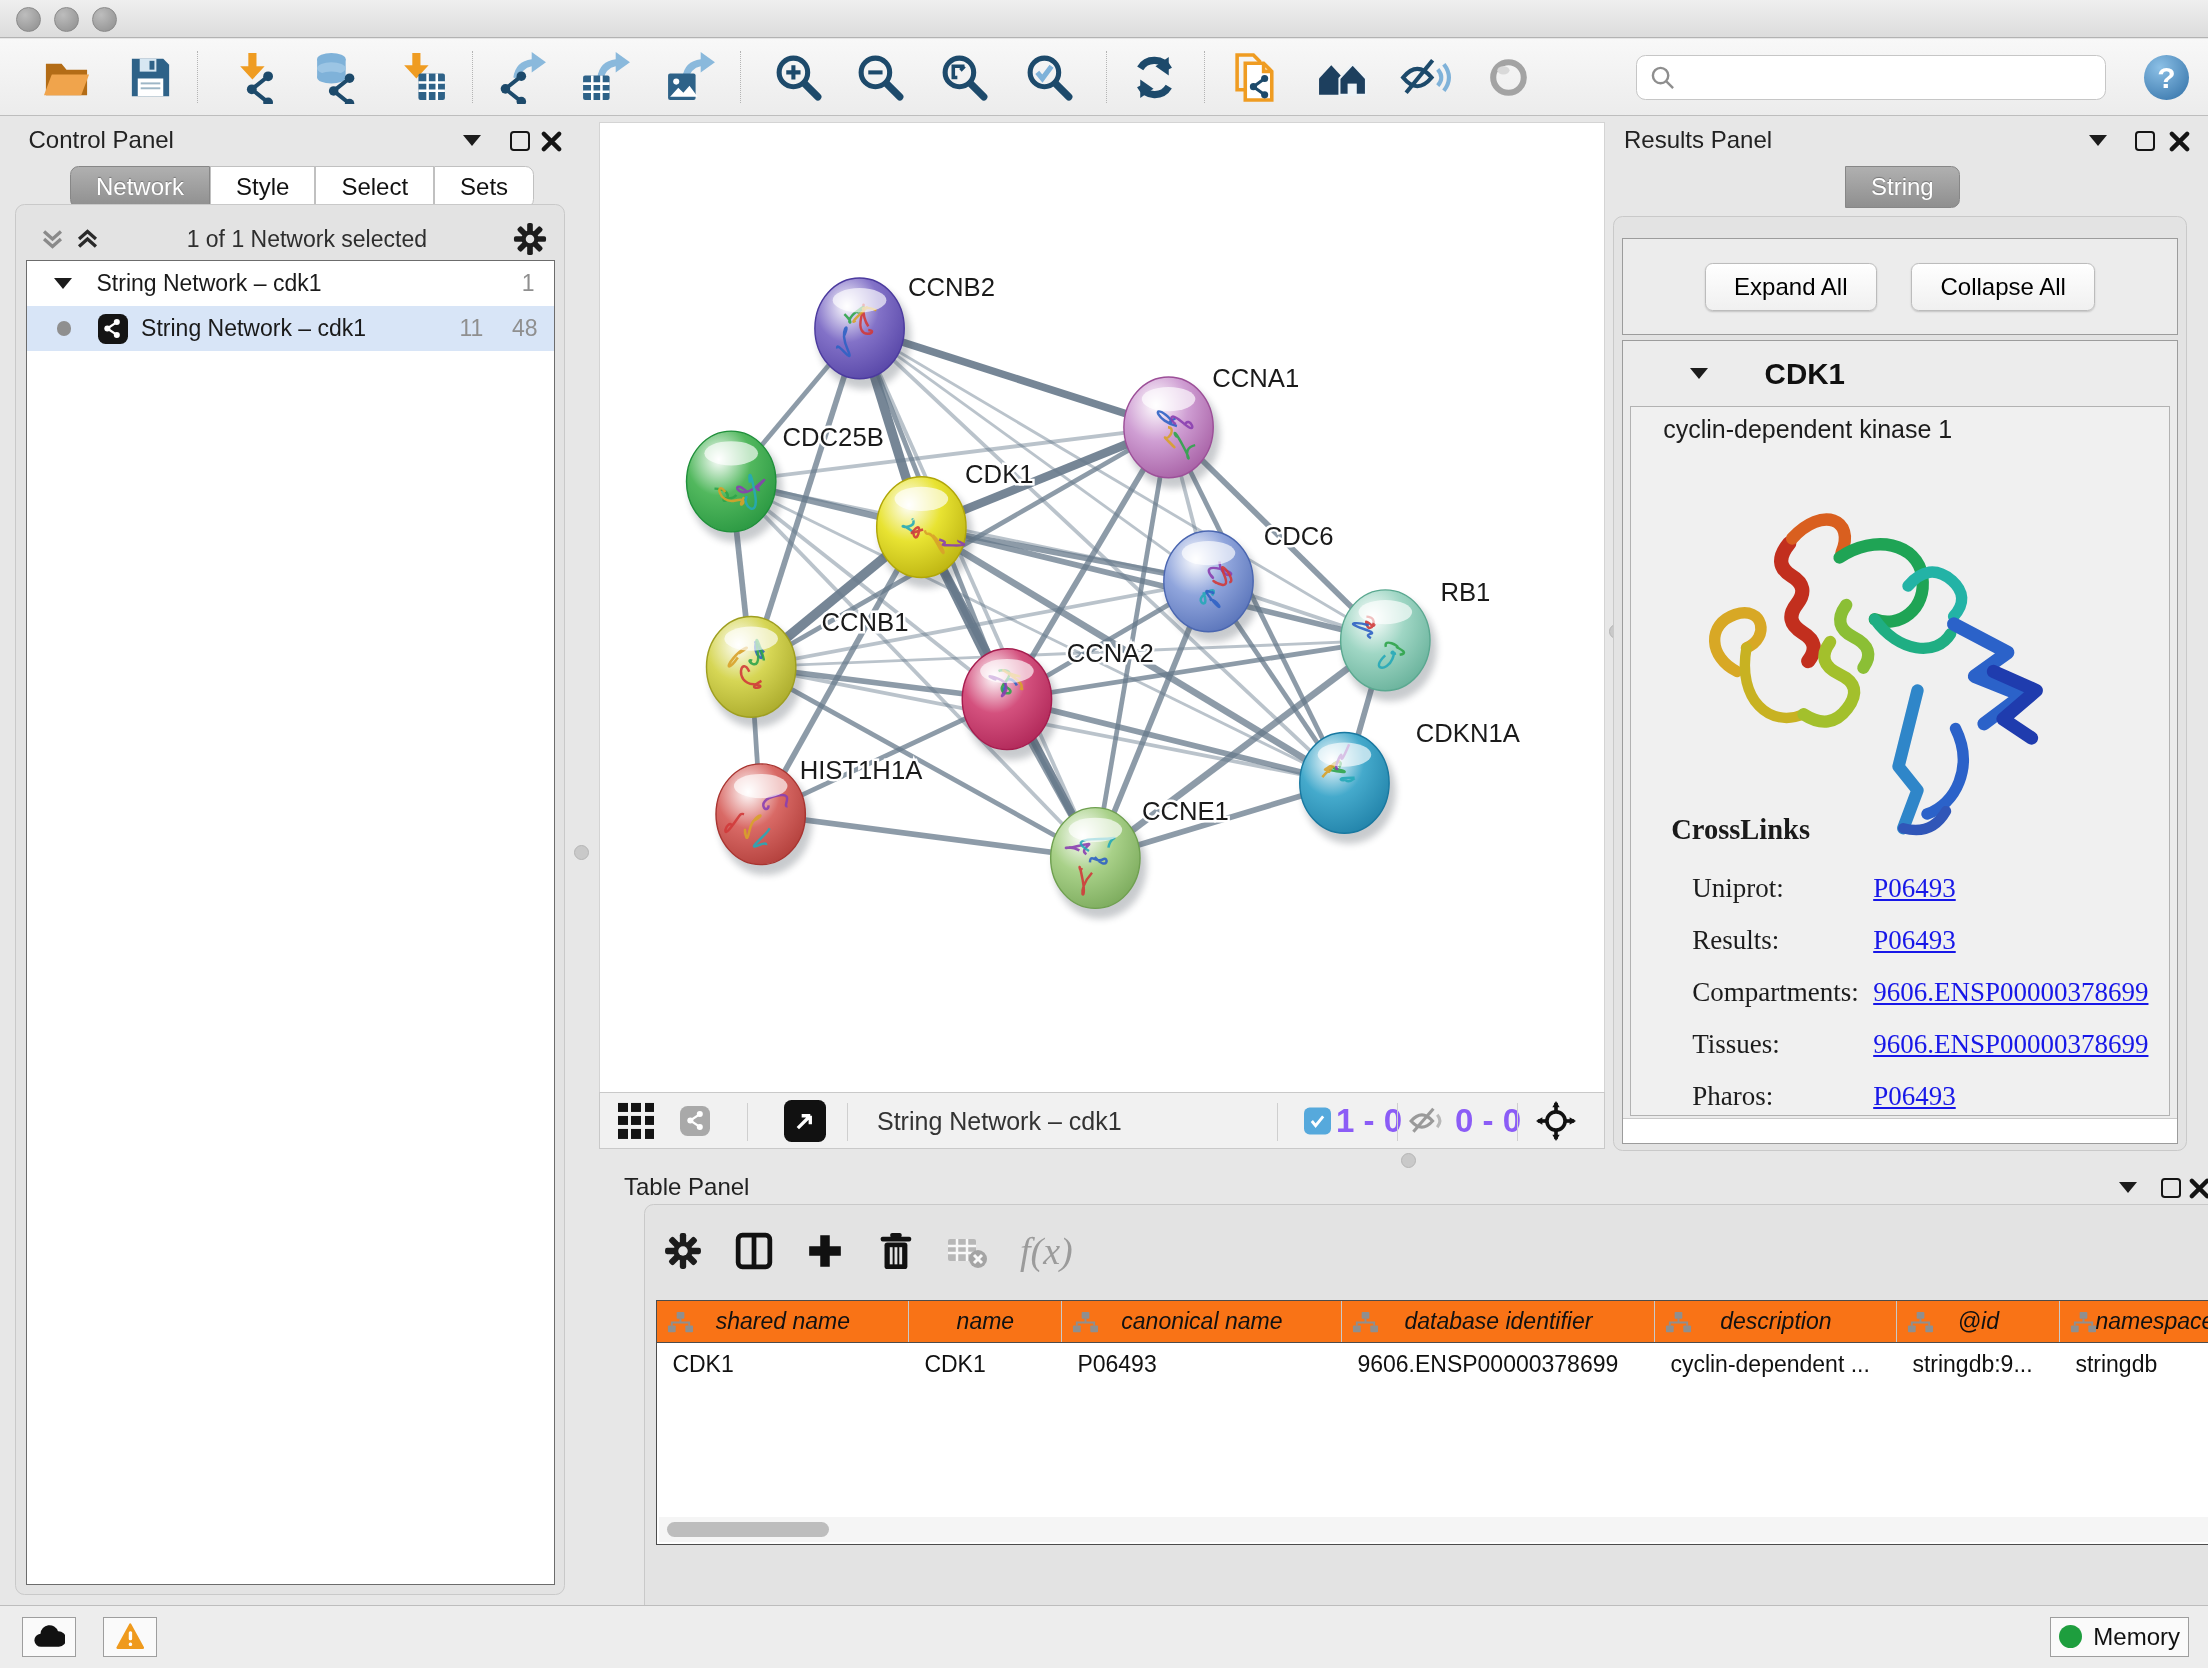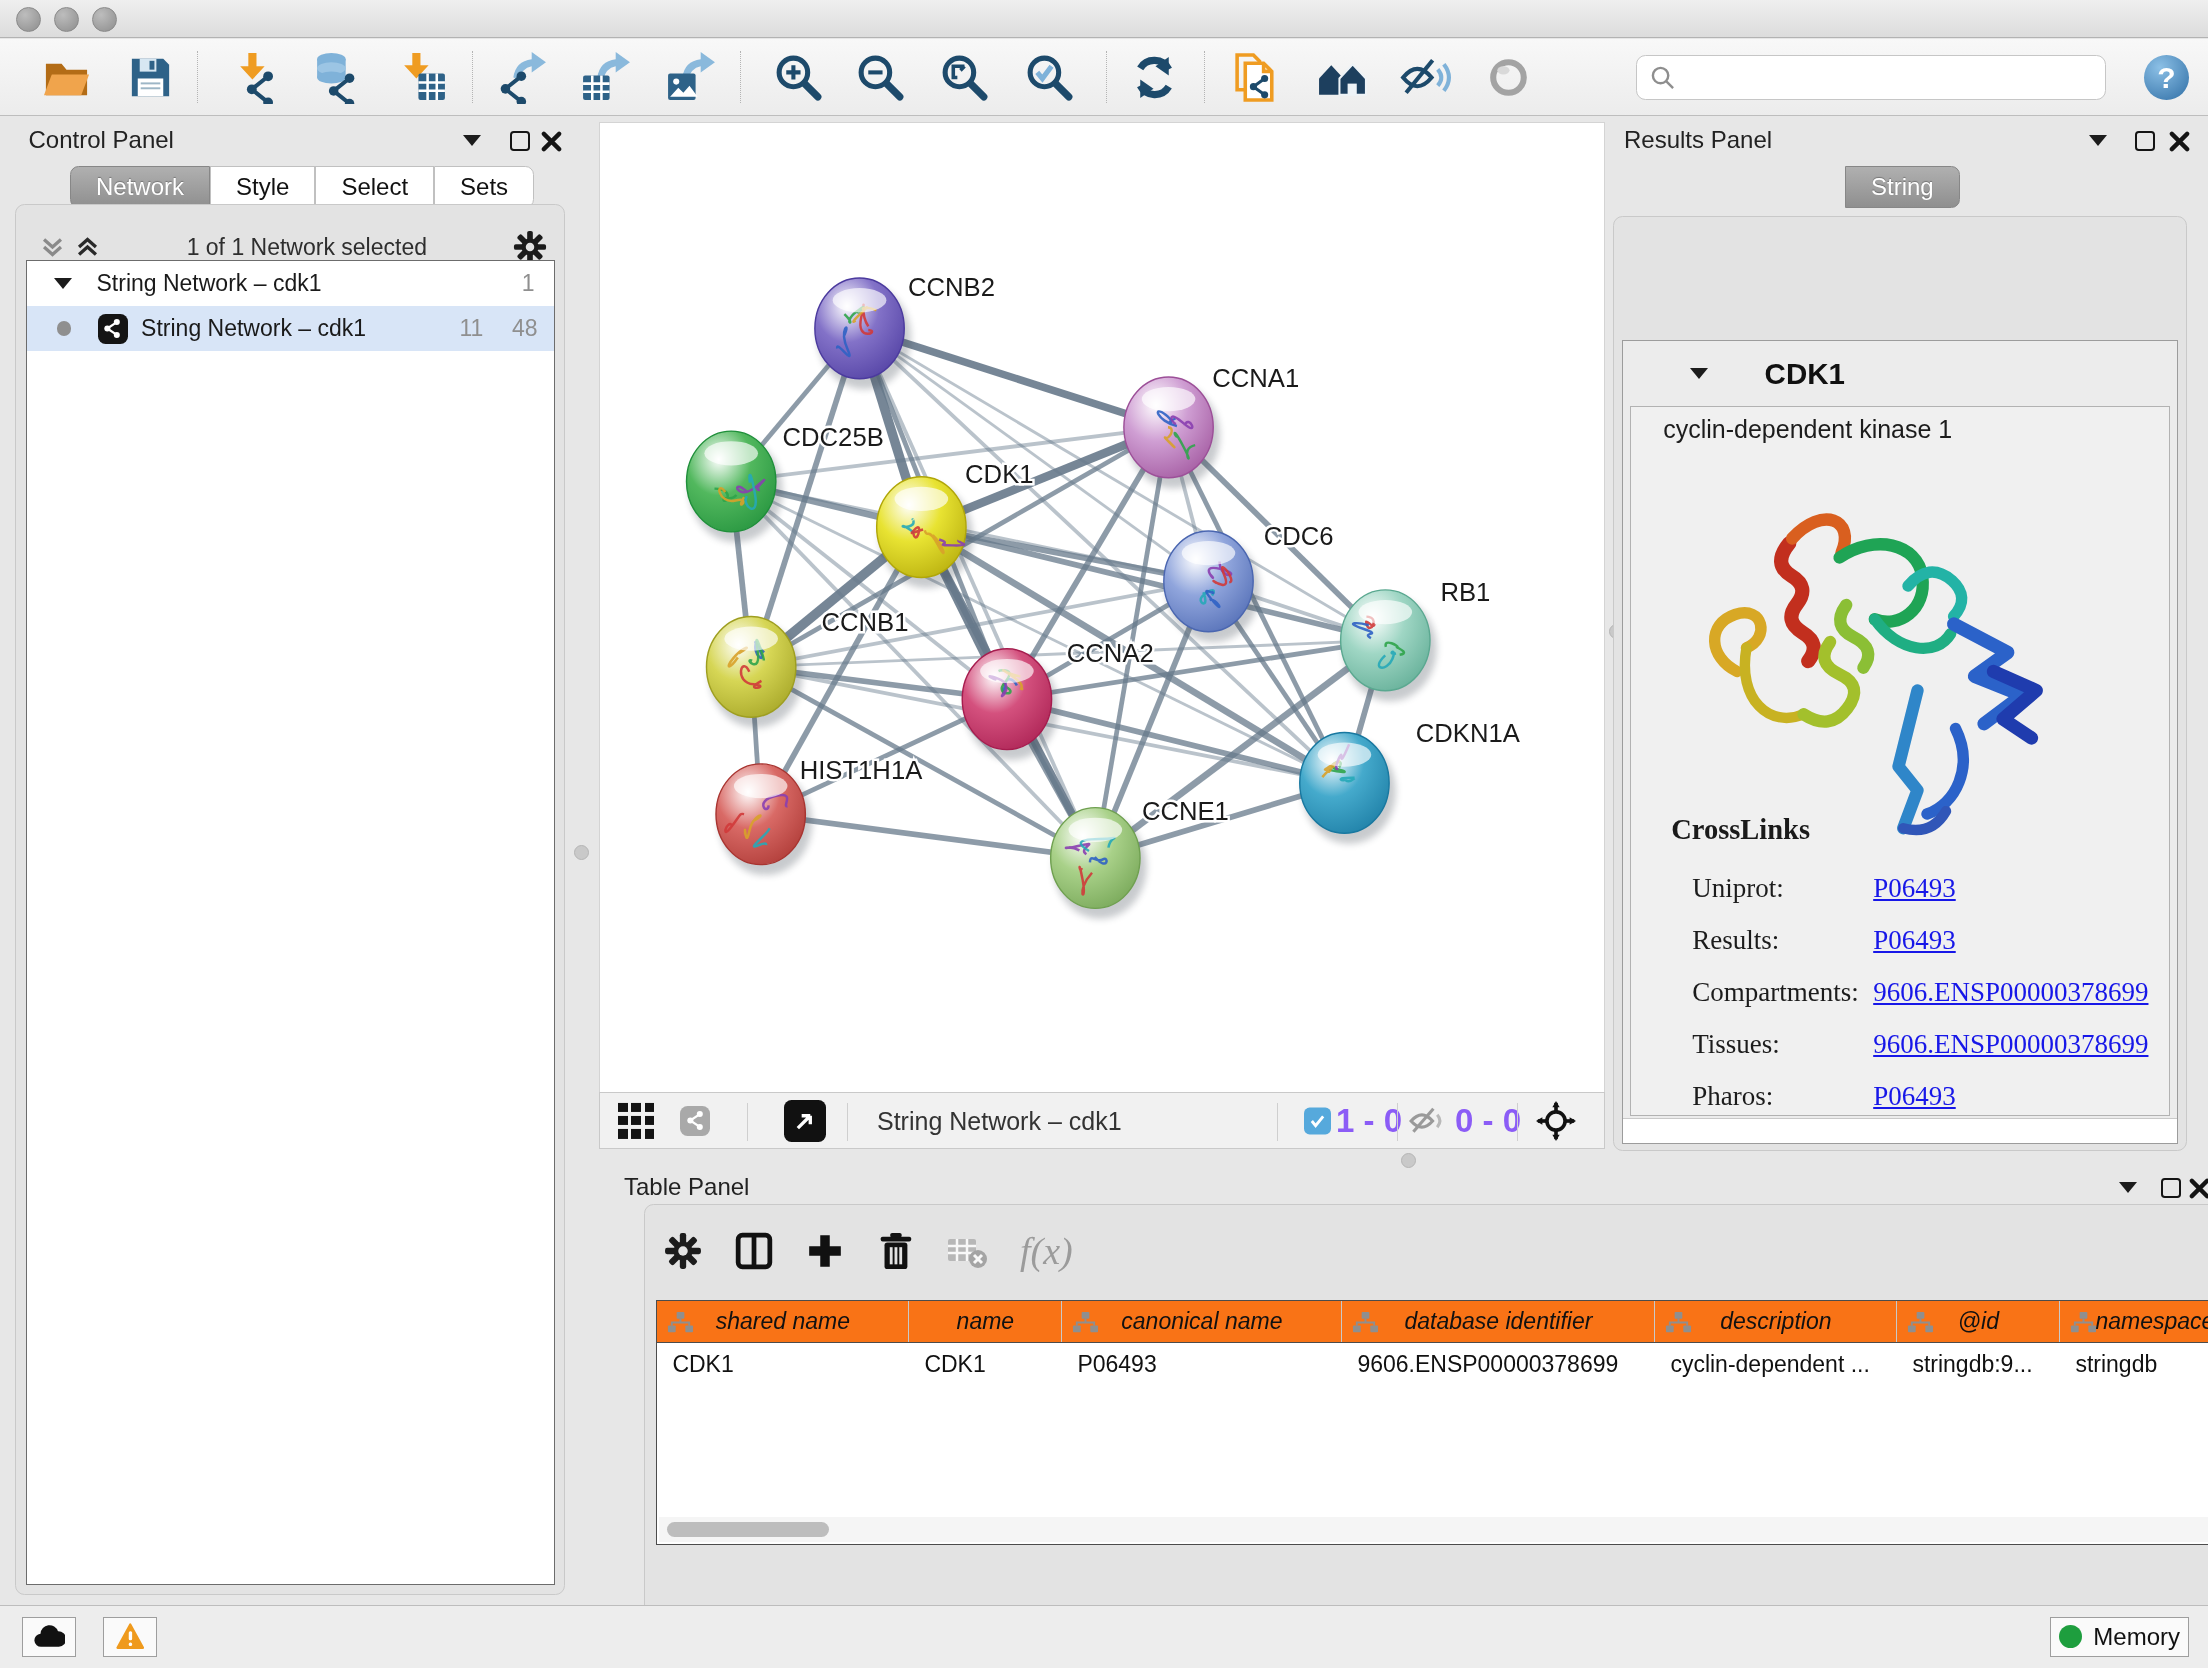--- a/index.html
+++ b/index.html
@@ -36,21 +36,21 @@
     border:1px solid #c0c0c0;color:#111;}
   .ptab.first{border-radius:8.6px 0 0 8.6px;}
   .ptab.last{border-radius:0 8.6px 8.6px 0;}
   .ptab.active{background:linear-gradient(#b0b0b0,#8f8f8f);color:#fff;border-color:#878787;text-shadow:0 -1px 1px rgba(0,0,0,.3);}
   .graybox{background:#e3e3e3;border:1px solid #c9c9c9;border-radius:9.5px;position:absolute;}
   .wbtn{background:linear-gradient(#ffffff,#f0f0f0);border:1px solid #bcbcbc;border-radius:7.6px;
     font-size:24px;height:48px;display:flex;align-items:center;padding:0 28.5px;box-shadow:0 1px 1.9px rgba(0,0,0,.18);}
   
   .ctabs{position:absolute;left:70px;top:166px;display:flex;}
   .cbox{left:15px;top:204px;width:550px;height:1391px;}
-  .selrow{position:absolute;left:0;right:0;top:13.3px;height:42px;display:flex;align-items:center;margin-top:8px;}
+  .selrow{position:absolute;left:0;right:0;top:13.3px;height:42px;display:flex;align-items:center;}
   .selrow .status{flex:1;text-align:center;font-size:23px;color:#2e2e2e;}
   .treebox{position:absolute;left:9.5px;top:55px;bottom:9.5px;right:9.5px;background:#fff;border:1.9px solid #6c6c6c;overflow:hidden;}
   .trow{height:45px;display:flex;align-items:center;font-size:23px;}
   .trow .cnt{color:#8f8f8f;}
   .trow.sel{background:#d8e5f7;}
   
   .netcanvas{position:absolute;left:599px;top:122px;width:1006px;height:970px;background:#fff;
     border:1px solid #d4d4d4;border-bottom:none;}
   .netbar{position:absolute;left:599px;top:1092px;width:1006px;height:57px;background:#f1f1f1;
     border:1px solid #c9c9c9;}
@@ -644,20 +644,24 @@
 <div class="phead" style="left:1624px;top:126px">Results Panel</div>
 <div style="position:absolute;left:2089px;top:135px" class="tri-dn"></div>
 <div style="position:absolute;left:2135px;top:131px" class="winbox"></div>
 <svg style="position:absolute;left:2169px;top:131px" width="21" height="21" viewBox="0 0 22 22">
     <path d="M3 3 L19 19 M19 3 L3 19" stroke="#141414" stroke-width="4.5" stroke-linecap="round"></path>
   </svg>
 
 <div class="ptab first last active" style="position:absolute;left:1845px;top:166px">String</div>
 
 <div class="graybox rbox">
+  <div class="expbox">
+    <button class="wbtn">Expand All</button>
+    <button class="wbtn">Collapse All</button>
+  </div>
   <div class="mainbox">
     <div class="mainhdr">
       <span class="tri-dn" style="margin-left:67px"></span>
       <span class="cdk1name" style="margin-left:57px">CDK1</span>
     </div>
     <div class="contentbox">
       <div class="rdesc">cyclin-dependent kinase 1</div>
       <svg style="position:absolute;left:49px;top:46px" width="380" height="399" viewBox="0 0 400 420">
         <g fill="none" stroke-linecap="round">
           <path d="M115,95 q-18,22 2,34 q20,12 6,30 q-14,18 6,30 q20,12 6,30" stroke="#c22f1e" stroke-width="15"></path>

